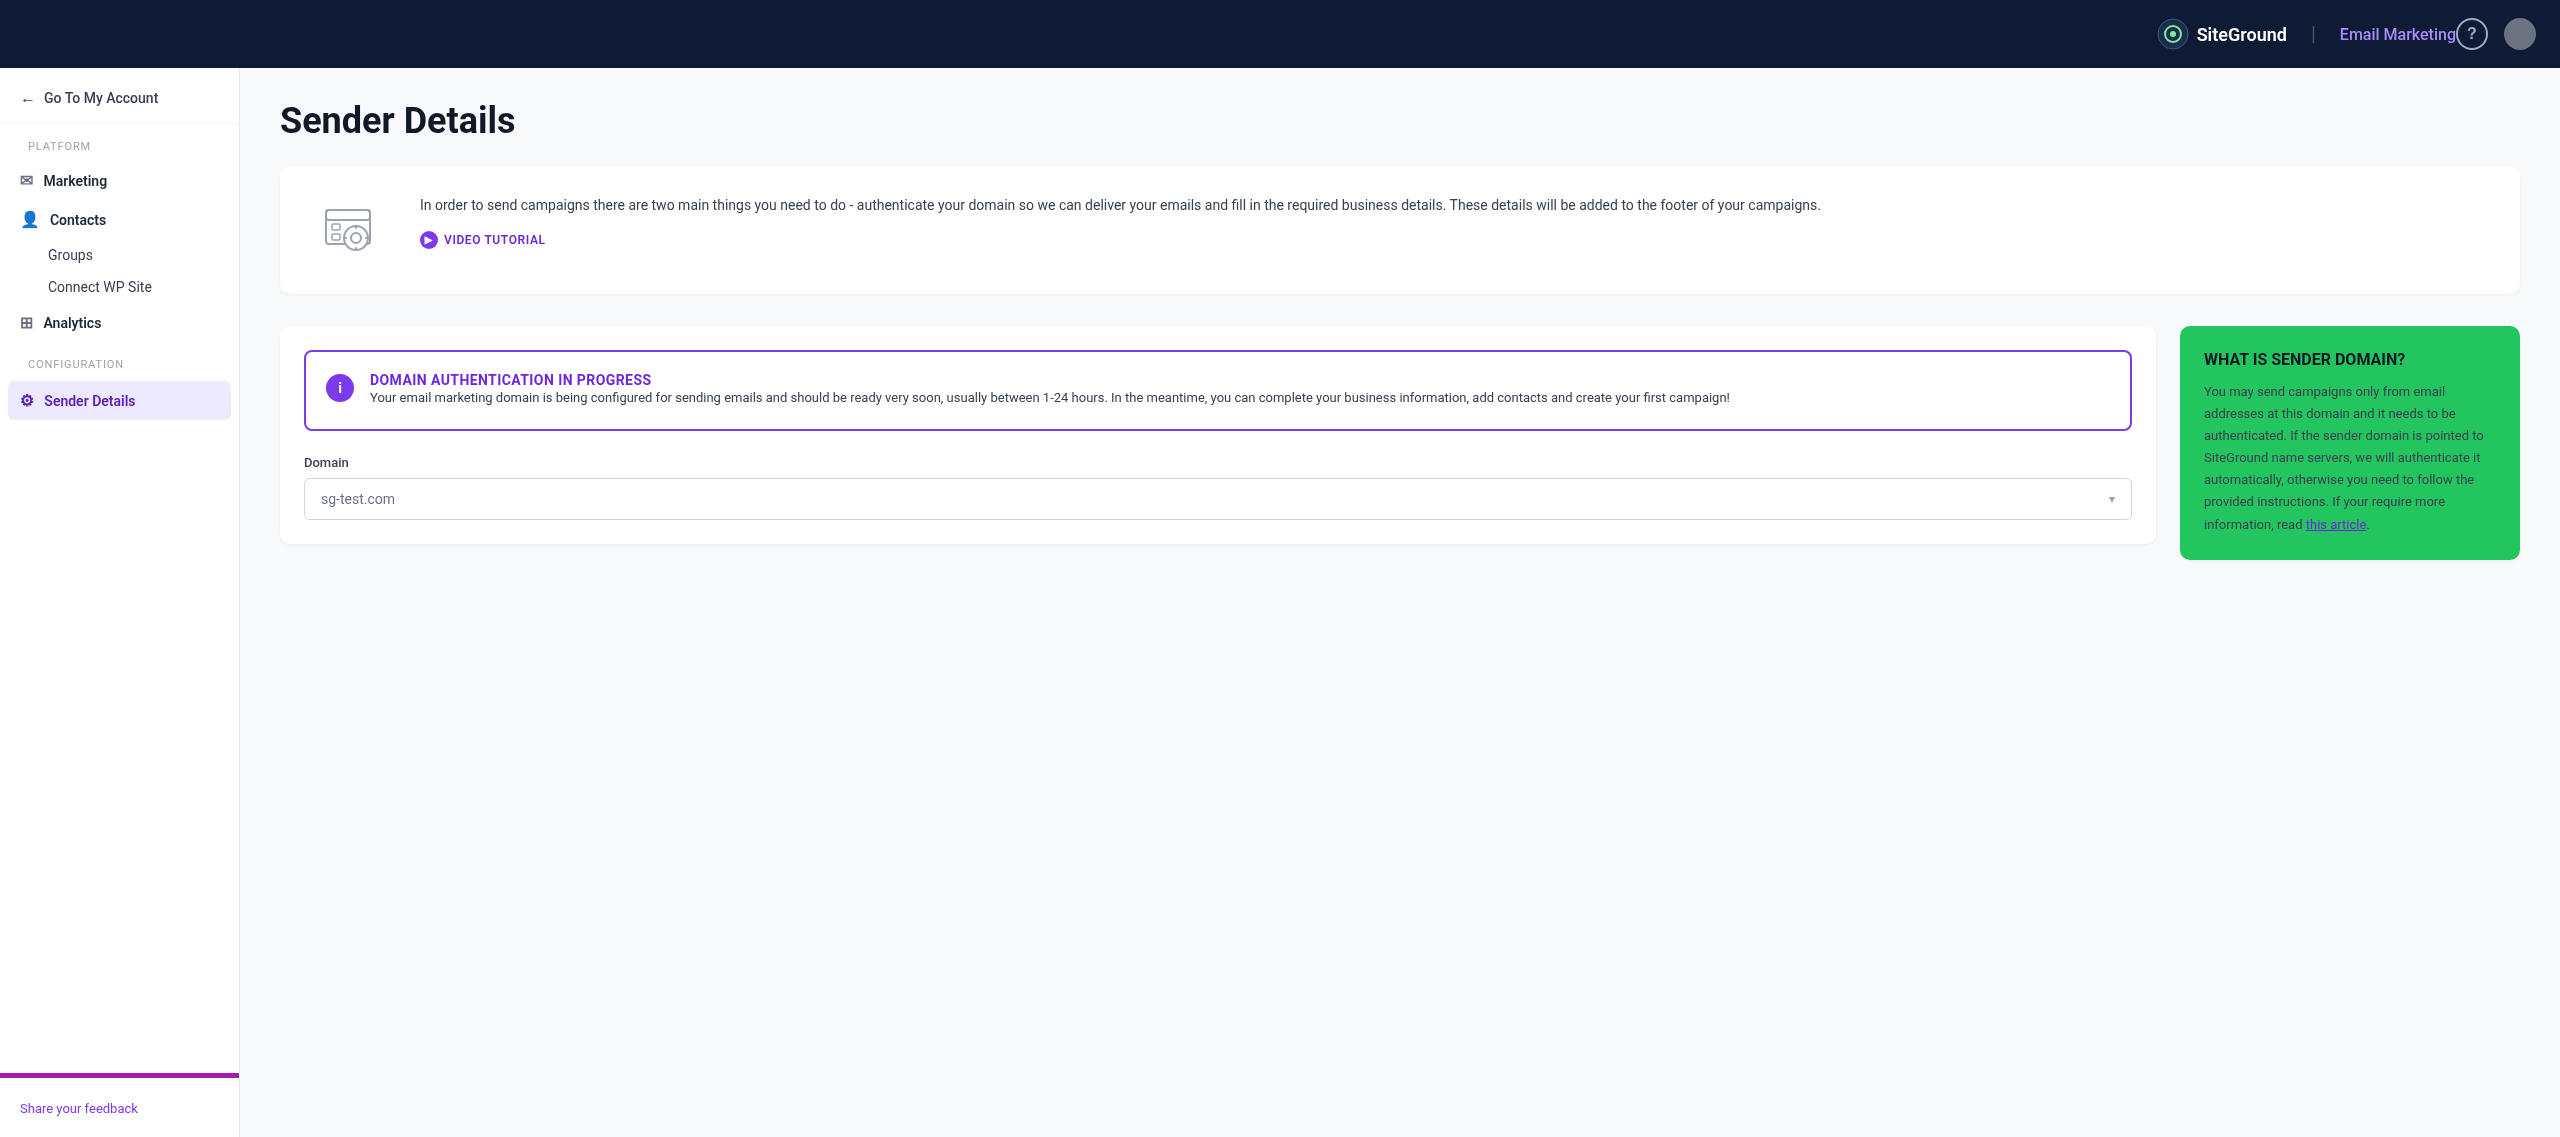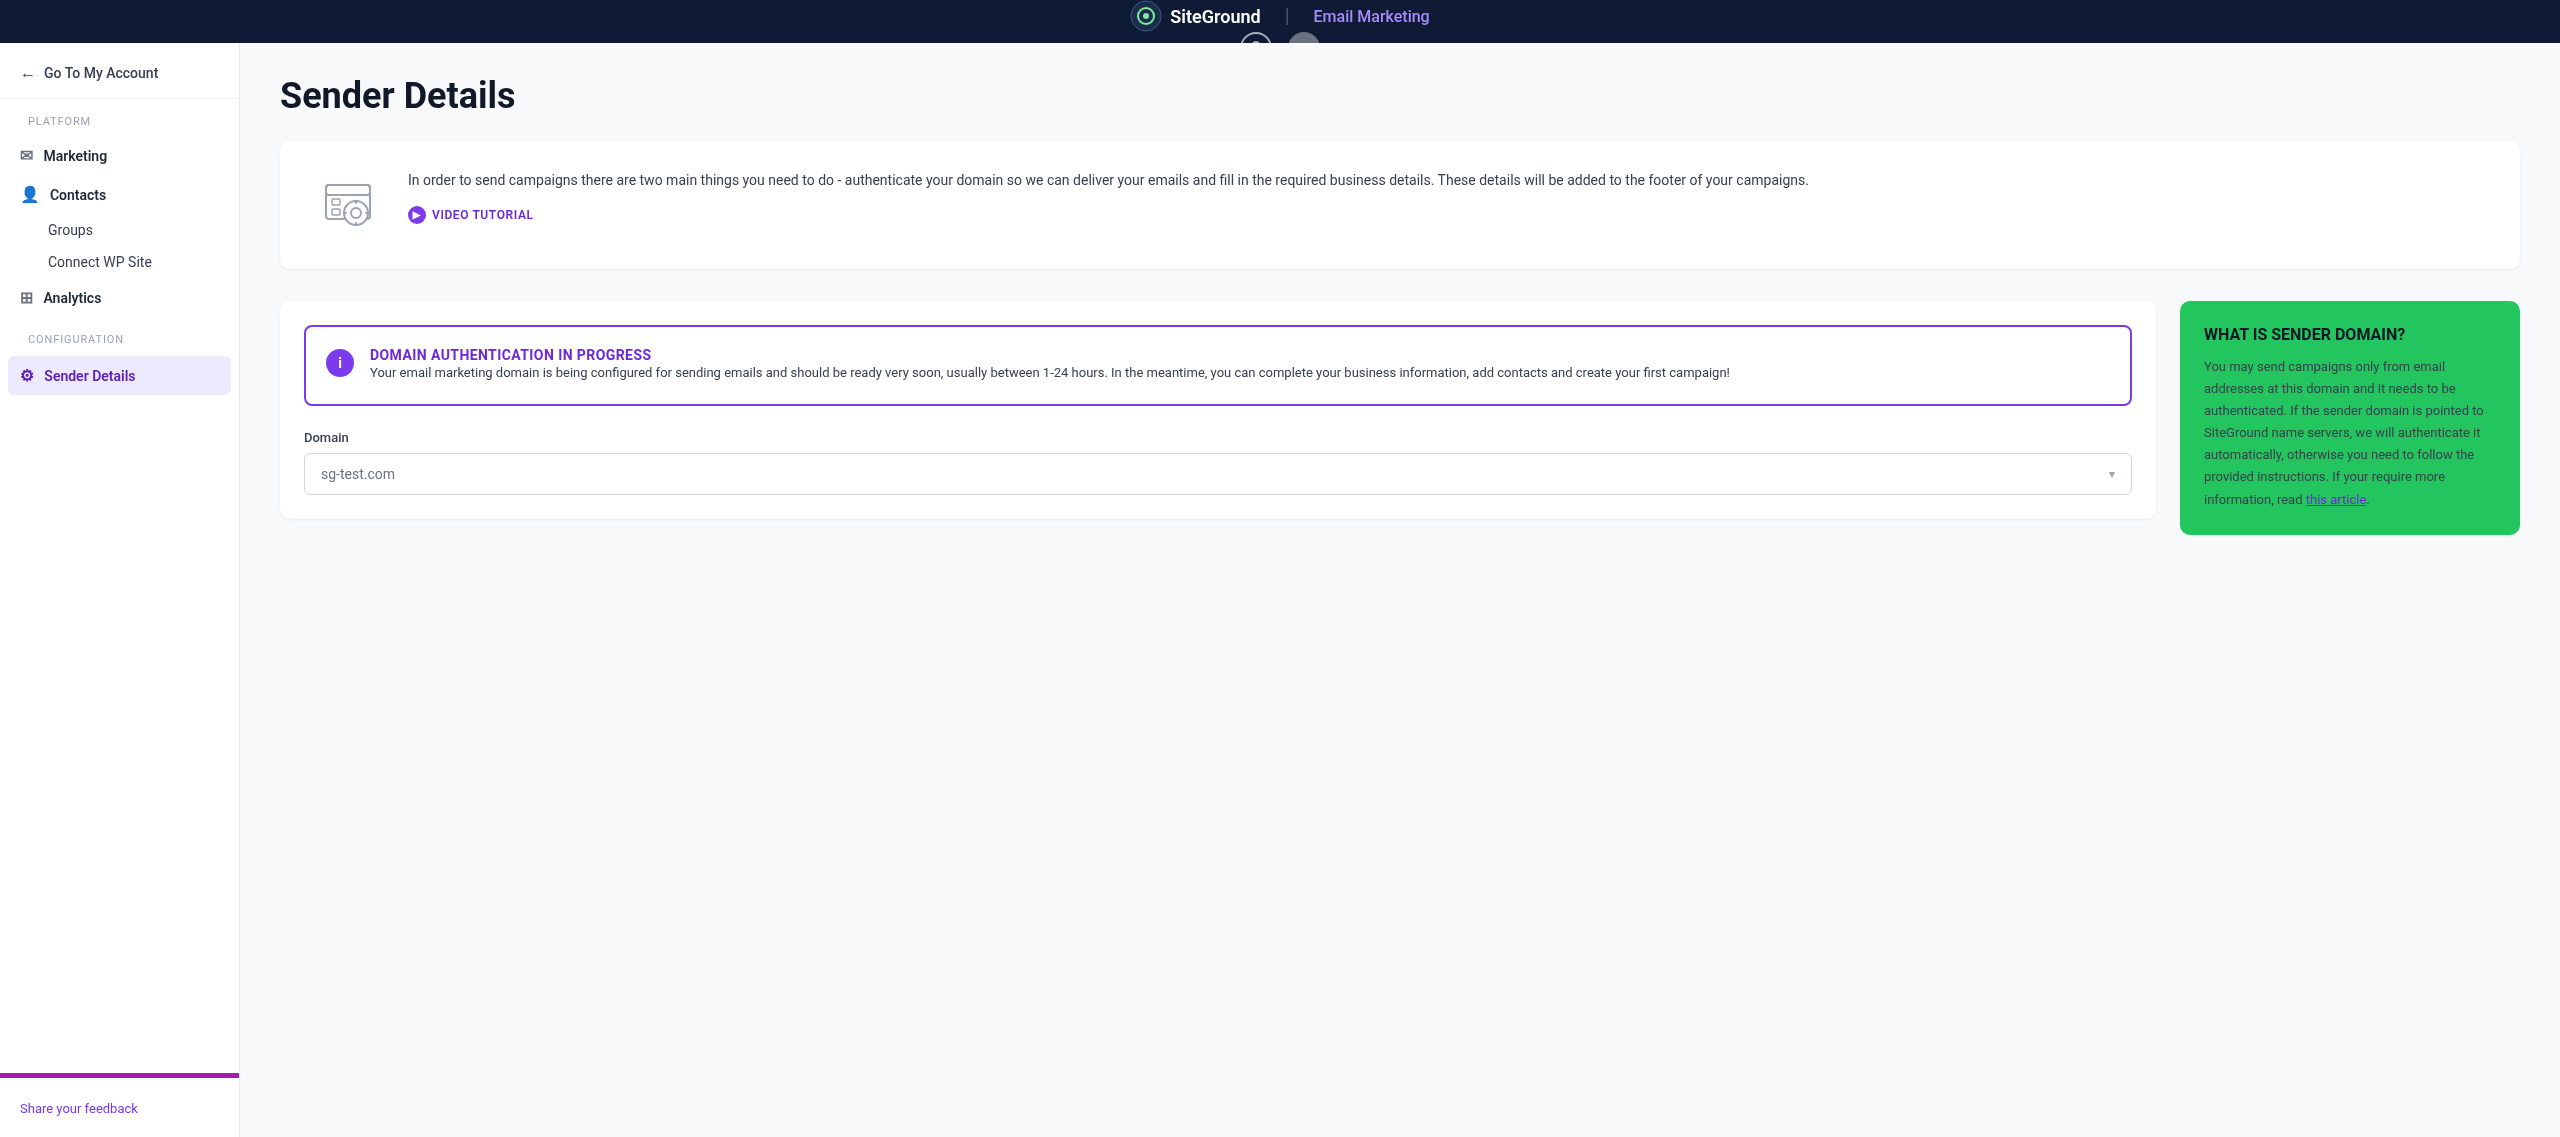--- a/index.html
+++ b/index.html
@@ -3,25 +3,24 @@
   <meta charset="utf-8">
   <style>
     * { box-sizing: border-box; margin: 0; padding: 0; }
     body { font-family: -apple-system, BlinkMacSystemFont, 'Segoe UI', Roboto, sans-serif; background: #f5f6fa; display: flex; flex-direction: column; height: 100vh; }
 
     
     .topnav {
       background: #0f1b35;
       display: flex;
       align-items: center;
-      justify-content: space-between;
+      justify-content: flex-end;
       padding: 0 24px;
-      height: 43px;
+      height: 68px;
       flex-shrink: 0;
-      flex-direction: column;
     }
     .topnav-left { display: flex; align-items: center; gap: 20px; }
     .logo { display: flex; align-items: center; gap: 8px; }
     .logo-icon { width: 32px; height: 32px; }
     .logo-text { color: white; font-size: 18px; font-weight: 600; }
     .nav-divider { color: #4a5568; font-size: 20px; margin: 0 4px; }
     .nav-product { color: #a78bfa; font-size: 16px; font-weight: 500; }
     .topnav-right { display: flex; align-items: center; gap: 16px; }
     .help-btn {
       width: 32px; height: 32px; border-radius: 50%;
@@ -99,21 +98,21 @@
       margin-bottom: 24px;
     }
 
     
     .info-card {
       background: white;
       border-radius: 10px;
       padding: 28px 32px;
       display: flex;
       align-items: flex-start;
-      gap: 24px;
+      gap: 36px;
       margin-bottom: 32px;
       box-shadow: 0 1px 3px rgba(0,0,0,0.06);
     }
     .info-icon-wrap {
       flex-shrink: 0;
       width: 72px; height: 72px;
       display: flex; align-items: center; justify-content: center;
     }
     .info-icon-svg { width: 60px; height: 60px; }
     .info-text { flex: 1; }

